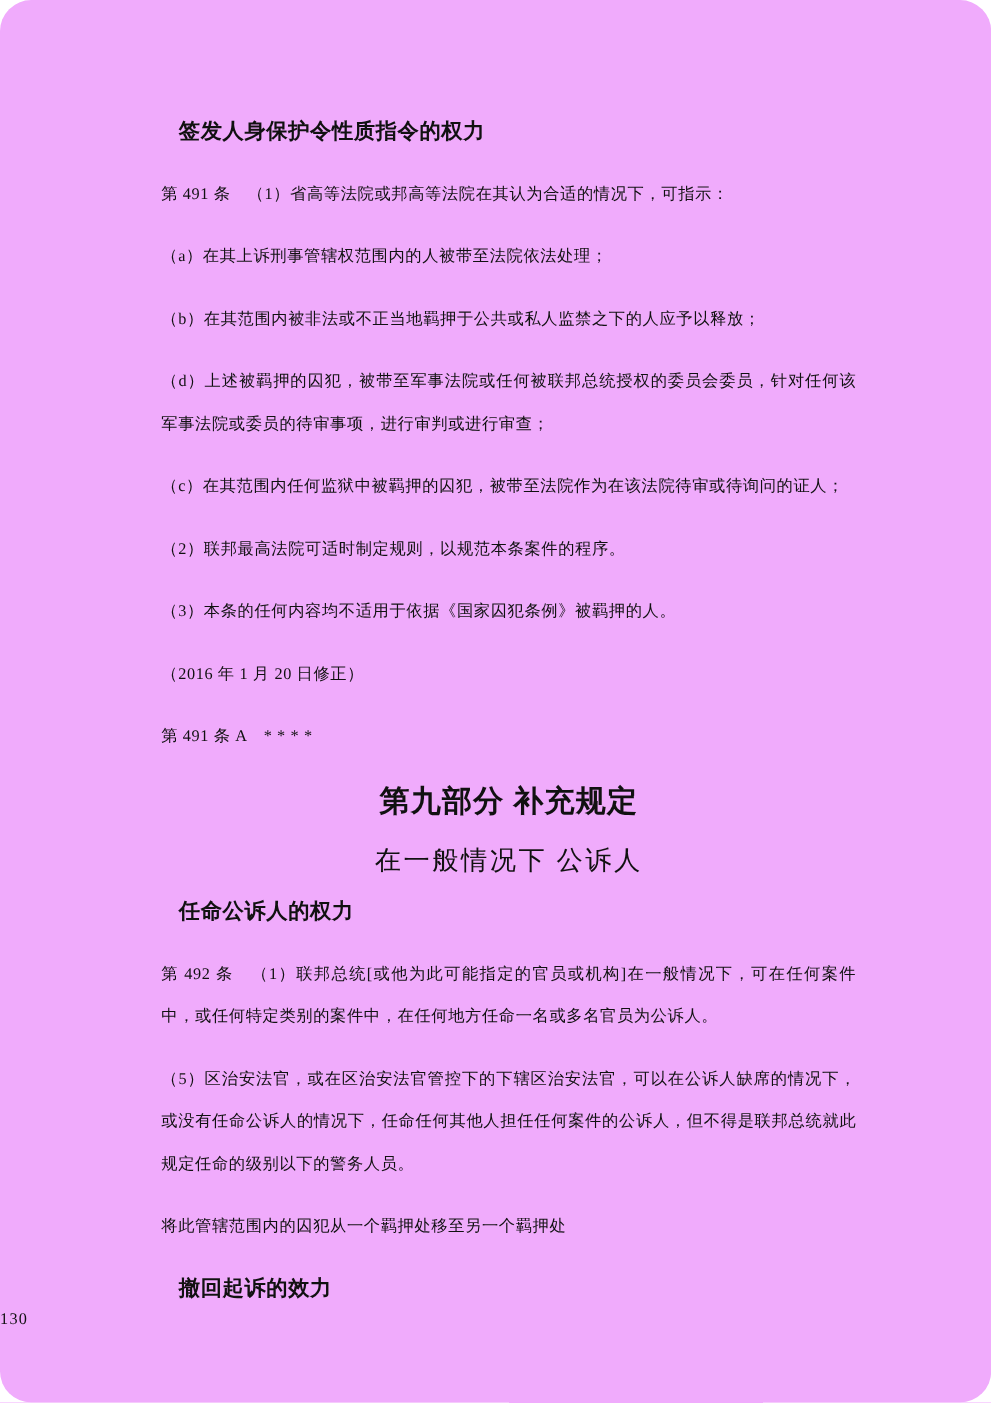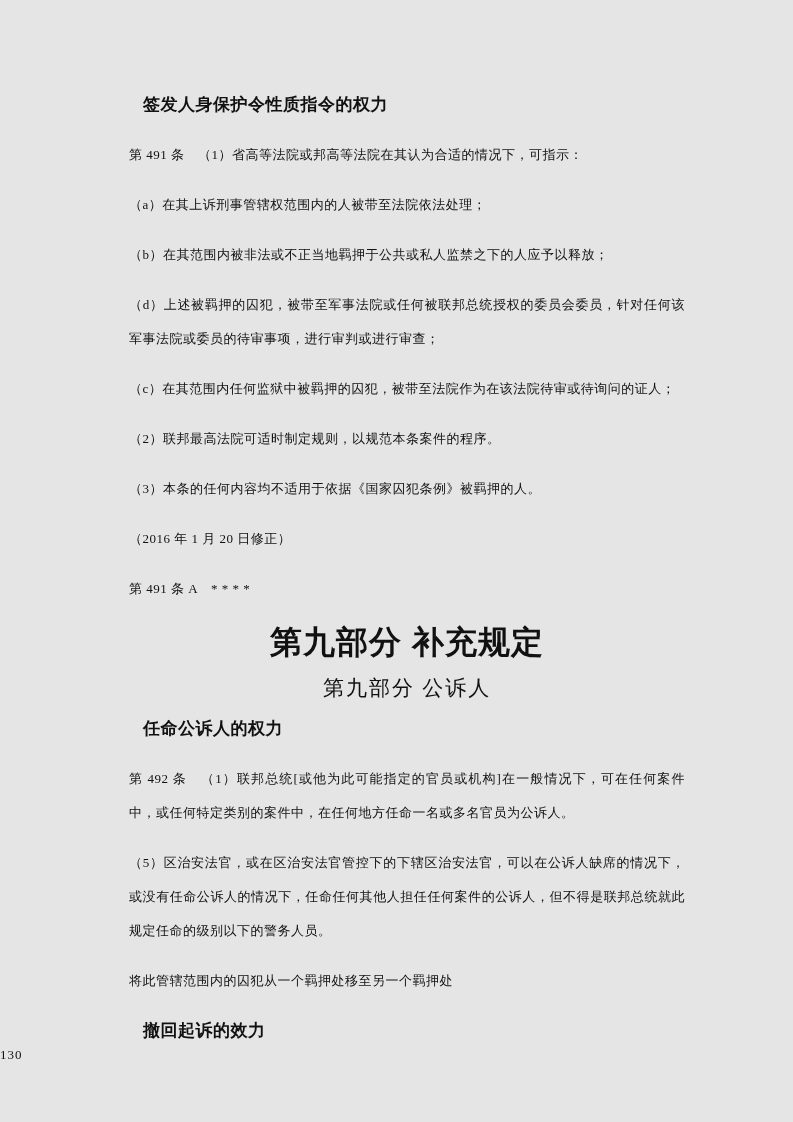--- a/index.html
+++ b/index.html
@@ -1,25 +1,26 @@
 <!DOCTYPE html>
 <html><head>
 <meta charset="utf-8">
 <style>
   html, body { margin: 0; padding: 0; }
   body { background: #ffffff; }
   .page {
     position: relative;
     width: 793px;
     height: 1122px;
-    background: #e5e5e5;
+    background: #f0abfc;
     color: #111111;
     font-family: "Liberation Serif", "DejaVu Serif", serif;
     overflow: hidden;
     box-sizing: border-box;
+    border-radius: 25px;
   }
   .content {
     position: absolute;
     left: 113px;
     top: 88px;
     width: 588px;
   }
   .para {
     margin: 16px;
     font-size: 13px;
@@ -31,26 +32,26 @@
   .sec-heading {
     margin: 0;
     padding-left: 30px;
     font-size: 17px;
     line-height: 34px;
     font-weight: bold;
     letter-spacing: 0.5px;
   }
   .part-title {
     margin: 8px 0 0 0;
-    font-size: 32px;
+    font-size: 24px;
     line-height: 40px;
     font-weight: bold;
     text-align: center;
     letter-spacing: 1px;
-    font-family: Liberation Sans, sans-serif;
+    font-family: Liberation Serif, serif;
   }
   .chapter-title {
     margin: 6px 0 4px 0;
     font-size: 21px;
     line-height: 40px;
     font-weight: normal;
     text-align: center;
     letter-spacing: 2px;
   }
   .page-number {
@@ -73,21 +74,21 @@
     <p class="para">第 491 条　（1）省高等法院或邦高等法院在其认为合适的情况下，可指示：</p>
     <p class="para">（a）在其上诉刑事管辖权范围内的人被带至法院依法处理；</p>
     <p class="para">（b）在其范围内被非法或不正当地羁押于公共或私人监禁之下的人应予以释放；</p>
     <p class="para">（d）上述被羁押的囚犯，被带至军事法院或任何被联邦总统授权的委员会委员，针对任何该军事法院或委员的待审事项，进行审判或进行审查；</p>
     <p class="para">（c）在其范围内任何监狱中被羁押的囚犯，被带至法院作为在该法院待审或待询问的证人；</p>
     <p class="para">（2）联邦最高法院可适时制定规则，以规范本条案件的程序。</p>
     <p class="para">（3）本条的任何内容均不适用于依据《国家囚犯条例》被羁押的人。</p>
     <p class="para">（2016 年 1 月 20 日修正）</p>
     <p class="para">第 491 条 A　* * * *</p>
     <h1 class="part-title">第九部分 补充规定</h1>
-    <h2 class="chapter-title">第九部分 公诉人</h2>
+    <h2 class="chapter-title">在一般情况下 公诉人</h2>
     <h3 class="sec-heading">任命公诉人的权力</h3>
     <p class="para">第 492 条　（1）联邦总统[或他为此可能指定的官员或机构]在一般情况下，可在任何案件中，或任何特定类别的案件中，在任何地方任命一名或多名官员为公诉人。</p>
     <p class="para">（5）区治安法官，或在区治安法官管控下的下辖区治安法官，可以在公诉人缺席的情况下，或没有任命公诉人的情况下，任命任何其他人担任任何案件的公诉人，但不得是联邦总统就此规定任命的级别以下的警务人员。</p>
     <p class="para">将此管辖范围内的囚犯从一个羁押处移至另一个羁押处</p>
     <h3 class="sec-heading">撤回起诉的效力</h3>
   </div>
   <div class="page-number">130</div>
 </div>
 
 </body></html>

